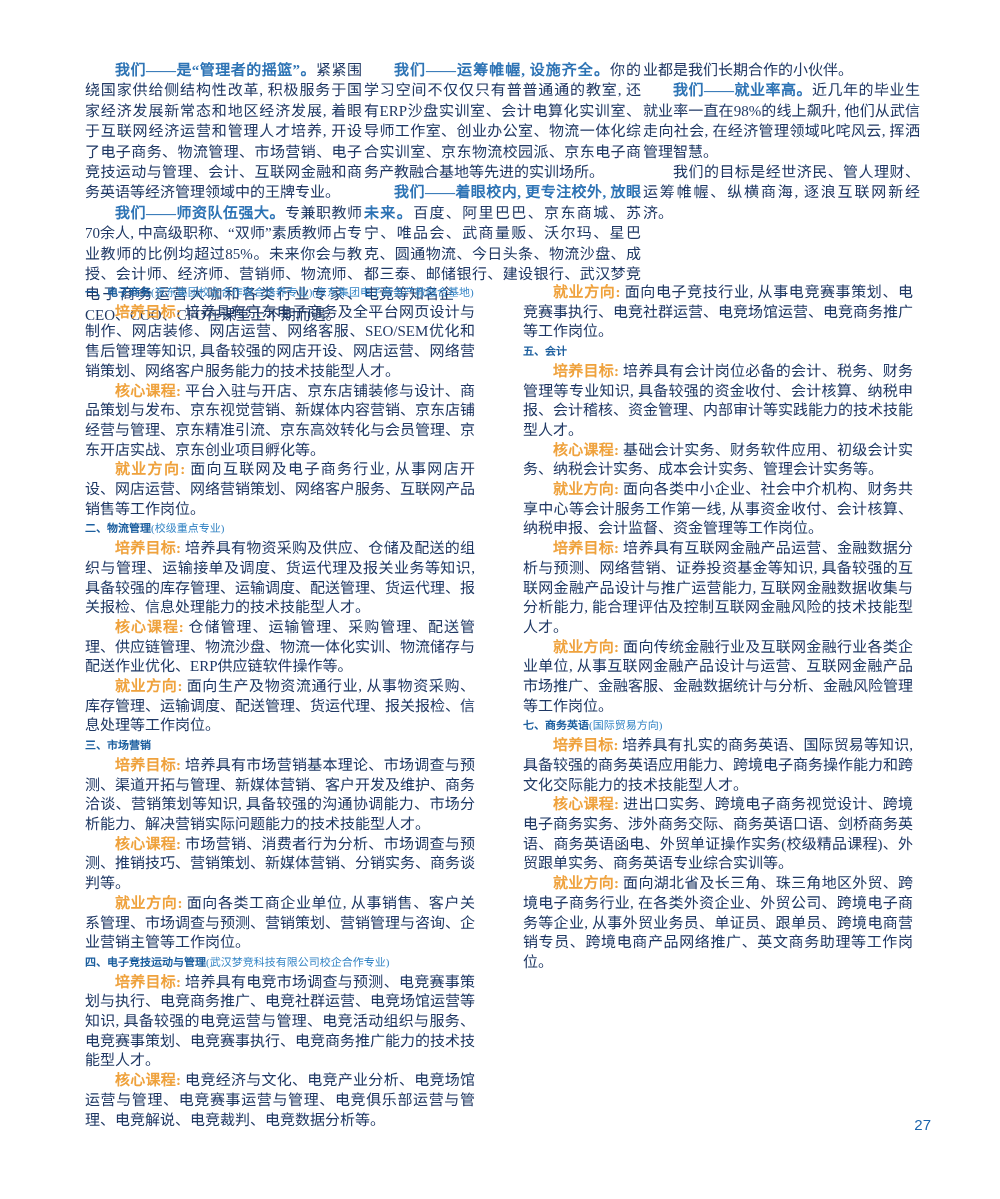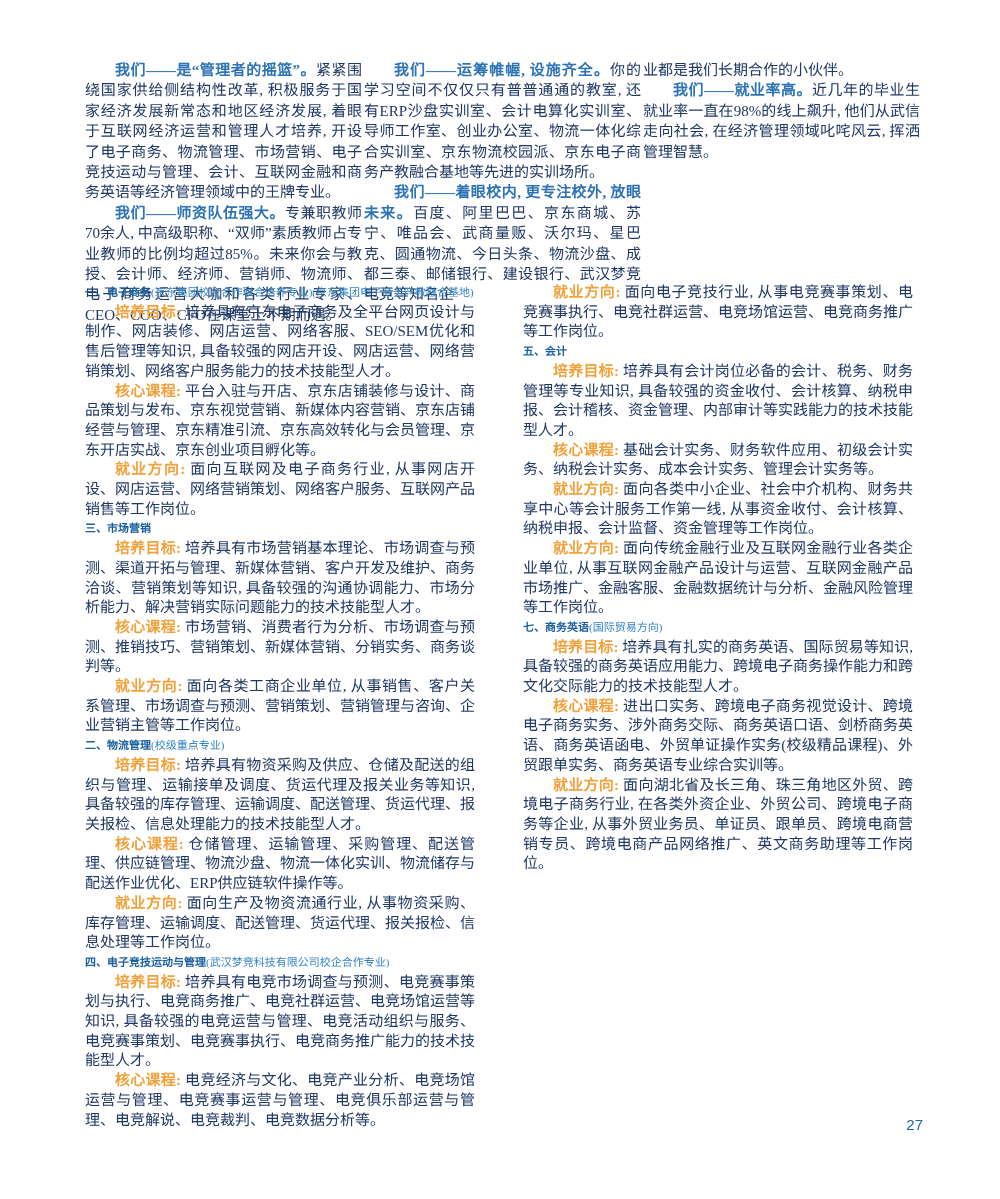--- a/index.html
+++ b/index.html
@@ -16,81 +16,83 @@
   .ipara.cont { text-indent:0; }
   .lead { font-weight:bold; color:var(--lead-blue,#2e74b5); }
   .majors { position:absolute; left:85px; top:283px; width:828px; display:flex; gap:48px; }
   .major-col { width:390px; font-size:15px; line-height:19.7px; text-align:justify; }
   .sec-head { font-size:11px; line-height:19.7px; font-weight:normal; text-align:justify; }
   .sec-title { font-weight:bold; color:var(--title-blue,#1b5e9e); }
   .sec-sub { font-weight:normal; color:var(--subtitle-blue,#3585c5); }
   .mpara { text-indent:2em; }
   .label { color:var(--label-orange,#efa23d);font-weight:bold; }
   .page-num {
-    position:absolute; top:1116px; right:77px;
+    position:absolute; top:1116px; right:69px;
     font-family:"Liberation Sans","DejaVu Sans",sans-serif;
     font-size:15px; color:var(--pagenum-blue,#1a64ad);
   }
 </style>
 </head>
 <body>
 
 <div class="page">
   <header class="intro">
     <div class="intro-col">
         <p class="ipara"><span class="lead">我们——是“管理者的摇篮”。</span><span>紧紧围绕国家供给侧结构性改革, 积极服务于国家经济发展新常态和地区经济发展, 着眼于互联网经济运营和管理人才培养, 开设了电子商务、物流管理、市场营销、电子竞技运动与管理、会计、互联网金融和商务英语等经济管理领域中的王牌专业。</span></p>
         <p class="ipara"><span class="lead">我们——师资队伍强大。</span><span>专兼职教师70余人, 中高级职称、“双师”素质教师占专业教师的比例均超过85%。未来你会与教授、会计师、经济师、营销师、物流师、电子商务运营大咖和各类行业专家、CEO、COO、CFO在课堂上不期而遇。</span></p>
       </div>
     <div class="intro-col">
         <p class="ipara"><span class="lead">我们——运筹帷幄, 设施齐全。</span><span>你的学习空间不仅仅只有普普通通的教室, 还有ERP沙盘实训室、会计电算化实训室、导师工作室、创业办公室、物流一体化综合实训室、京东物流校园派、京东电子商务产教融合基地等先进的实训场所。</span></p>
         <p class="ipara"><span class="lead">我们——着眼校内, 更专注校外, 放眼未来。</span><span>百度、阿里巴巴、京东商城、苏宁、唯品会、武商量贩、沃尔玛、星巴克、圆通物流、今日头条、物流沙盘、成都三泰、邮储银行、建设银行、武汉梦竞电竞等知名企</span></p>
       </div>
     <div class="intro-col">
         <p class="ipara cont"><span>业都是我们长期合作的小伙伴。</span></p>
         <p class="ipara"><span class="lead">我们——就业率高。</span><span>近几年的毕业生就业率一直在98%的线上飙升, 他们从武信走向社会, 在经济管理领域叱咤风云, 挥洒管理智慧。</span></p>
+        <p class="ipara"><span>我们的目标是经世济民、管人理财、运筹帷幄、纵横商海, 逐浪互联网新经济。</span></p>
       </div>
   </header>
 
   <main class="majors">
     <div class="major-col">
         <section>
           <h3 class="sec-head"><span class="sec-title">一、电子商务</span><span class="sec-sub">(京东集团校企合作联合培养专业)(京东集团电子商务产教融合基地)</span></h3>
           <p class="mpara"><span class="label">培养目标: </span><span>培养具有京东电子商务及全平台网页设计与制作、网店装修、网店运营、网络客服、SEO/SEM优化和售后管理等知识, 具备较强的网店开设、网店运营、网络营销策划、网络客户服务能力的技术技能型人才。</span></p>
           <p class="mpara"><span class="label">核心课程: </span><span>平台入驻与开店、京东店铺装修与设计、商品策划与发布、京东视觉营销、新媒体内容营销、京东店铺经营与管理、京东精准引流、京东高效转化与会员管理、京东开店实战、京东创业项目孵化等。</span></p>
           <p class="mpara"><span class="label">就业方向: </span><span>面向互联网及电子商务行业, 从事网店开设、网店运营、网络营销策划、网络客户服务、互联网产品销售等工作岗位。</span></p>
         </section>
         <section>
+          <h3 class="sec-head"><span class="sec-title">二、物流管理</span><span class="sec-sub">(校级重点专业)</span></h3>
+          <p class="mpara"><span class="label">培养目标: </span><span>培养具有物资采购及供应、仓储及配送的组织与管理、运输接单及调度、货运代理及报关业务等知识, 具备较强的库存管理、运输调度、配送管理、货运代理、报关报检、信息处理能力的技术技能型人才。</span></p>
+          <p class="mpara"><span class="label">核心课程: </span><span>仓储管理、运输管理、采购管理、配送管理、供应链管理、物流沙盘、物流一体化实训、物流储存与配送作业优化、ERP供应链软件操作等。</span></p>
+          <p class="mpara"><span class="label">就业方向: </span><span>面向生产及物资流通行业, 从事物资采购、库存管理、运输调度、配送管理、货运代理、报关报检、信息处理等工作岗位。</span></p>
+        </section>
+        <section>
           <h3 class="sec-head"><span class="sec-title">三、市场营销</span></h3>
           <p class="mpara"><span class="label">培养目标: </span><span>培养具有市场营销基本理论、市场调查与预测、渠道开拓与管理、新媒体营销、客户开发及维护、商务洽谈、营销策划等知识, 具备较强的沟通协调能力、市场分析能力、解决营销实际问题能力的技术技能型人才。</span></p>
           <p class="mpara"><span class="label">核心课程: </span><span>市场营销、消费者行为分析、市场调查与预测、推销技巧、营销策划、新媒体营销、分销实务、商务谈判等。</span></p>
           <p class="mpara"><span class="label">就业方向: </span><span>面向各类工商企业单位, 从事销售、客户关系管理、市场调查与预测、营销策划、营销管理与咨询、企业营销主管等工作岗位。</span></p>
-        </section>
-        <section>
-          <h3 class="sec-head"><span class="sec-title">二、物流管理</span><span class="sec-sub">(校级重点专业)</span></h3>
-          <p class="mpara"><span class="label">培养目标: </span><span>培养具有物资采购及供应、仓储及配送的组织与管理、运输接单及调度、货运代理及报关业务等知识, 具备较强的库存管理、运输调度、配送管理、货运代理、报关报检、信息处理能力的技术技能型人才。</span></p>
-          <p class="mpara"><span class="label">核心课程: </span><span>仓储管理、运输管理、采购管理、配送管理、供应链管理、物流沙盘、物流一体化实训、物流储存与配送作业优化、ERP供应链软件操作等。</span></p>
-          <p class="mpara"><span class="label">就业方向: </span><span>面向生产及物资流通行业, 从事物资采购、库存管理、运输调度、配送管理、货运代理、报关报检、信息处理等工作岗位。</span></p>
         </section>
         <section>
           <h3 class="sec-head"><span class="sec-title">四、电子竞技运动与管理</span><span class="sec-sub">(武汉梦竞科技有限公司校企合作专业)</span></h3>
           <p class="mpara"><span class="label">培养目标: </span><span>培养具有电竞市场调查与预测、电竞赛事策划与执行、电竞商务推广、电竞社群运营、电竞场馆运营等知识, 具备较强的电竞运营与管理、电竞活动组织与服务、电竞赛事策划、电竞赛事执行、电竞商务推广能力的技术技能型人才。</span></p>
           <p class="mpara"><span class="label">核心课程: </span><span>电竞经济与文化、电竞产业分析、电竞场馆运营与管理、电竞赛事运营与管理、电竞俱乐部运营与管理、电竞解说、电竞裁判、电竞数据分析等。</span></p>
         </section>
       </div>
     <div class="major-col">
         <section>
           <p class="mpara"><span class="label">就业方向: </span><span>面向电子竞技行业, 从事电竞赛事策划、电竞赛事执行、电竞社群运营、电竞场馆运营、电竞商务推广等工作岗位。</span></p>
         </section>
         <section>
           <h3 class="sec-head"><span class="sec-title">五、会计</span></h3>
           <p class="mpara"><span class="label">培养目标: </span><span>培养具有会计岗位必备的会计、税务、财务管理等专业知识, 具备较强的资金收付、会计核算、纳税申报、会计稽核、资金管理、内部审计等实践能力的技术技能型人才。</span></p>
           <p class="mpara"><span class="label">核心课程: </span><span>基础会计实务、财务软件应用、初级会计实务、纳税会计实务、成本会计实务、管理会计实务等。</span></p>
           <p class="mpara"><span class="label">就业方向: </span><span>面向各类中小企业、社会中介机构、财务共享中心等会计服务工作第一线, 从事资金收付、会计核算、纳税申报、会计监督、资金管理等工作岗位。</span></p>
         </section>
         <section>
+          <p class="mpara"><span class="label">培养目标: </span><span>培养具有互联网金融产品运营、金融数据分析与预测、网络营销、证券投资基金等知识, 具备较强的互联网金融产品设计与推广运营能力, 互联网金融数据收集与分析能力, 能合理评估及控制互联网金融风险的技术技能型人才。</span></p>
           <p class="mpara"><span class="label">就业方向: </span><span>面向传统金融行业及互联网金融行业各类企业单位, 从事互联网金融产品设计与运营、互联网金融产品市场推广、金融客服、金融数据统计与分析、金融风险管理等工作岗位。</span></p>
         </section>
         <section>
           <h3 class="sec-head"><span class="sec-title">七、商务英语</span><span class="sec-sub">(国际贸易方向)</span></h3>
           <p class="mpara"><span class="label">培养目标: </span><span>培养具有扎实的商务英语、国际贸易等知识, 具备较强的商务英语应用能力、跨境电子商务操作能力和跨文化交际能力的技术技能型人才。</span></p>
           <p class="mpara"><span class="label">核心课程: </span><span>进出口实务、跨境电子商务视觉设计、跨境电子商务实务、涉外商务交际、商务英语口语、剑桥商务英语、商务英语函电、外贸单证操作实务(校级精品课程)、外贸跟单实务、商务英语专业综合实训等。</span></p>
           <p class="mpara"><span class="label">就业方向: </span><span>面向湖北省及长三角、珠三角地区外贸、跨境电子商务行业, 在各类外资企业、外贸公司、跨境电子商务等企业, 从事外贸业务员、单证员、跟单员、跨境电商营销专员、跨境电商产品网络推广、英文商务助理等工作岗位。</span></p>
         </section>
       </div>
   </main>

